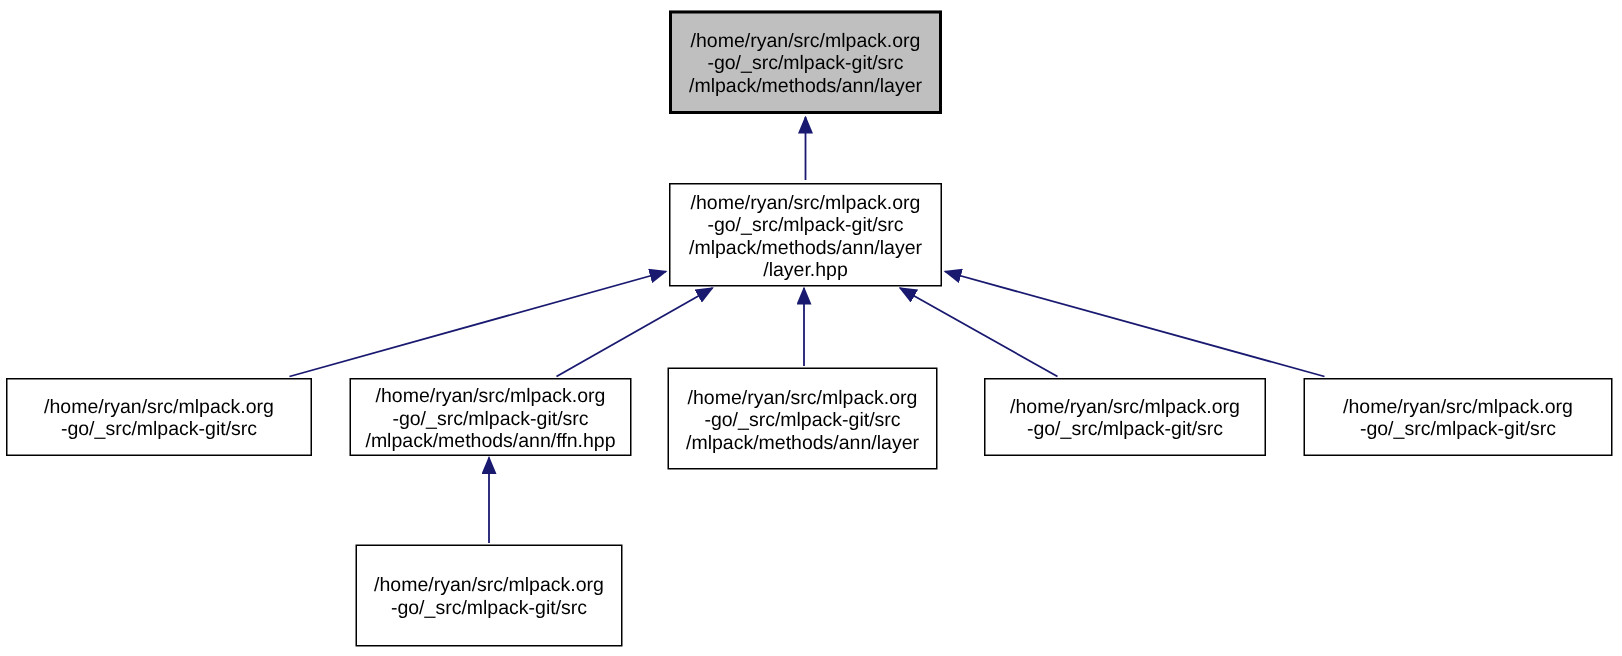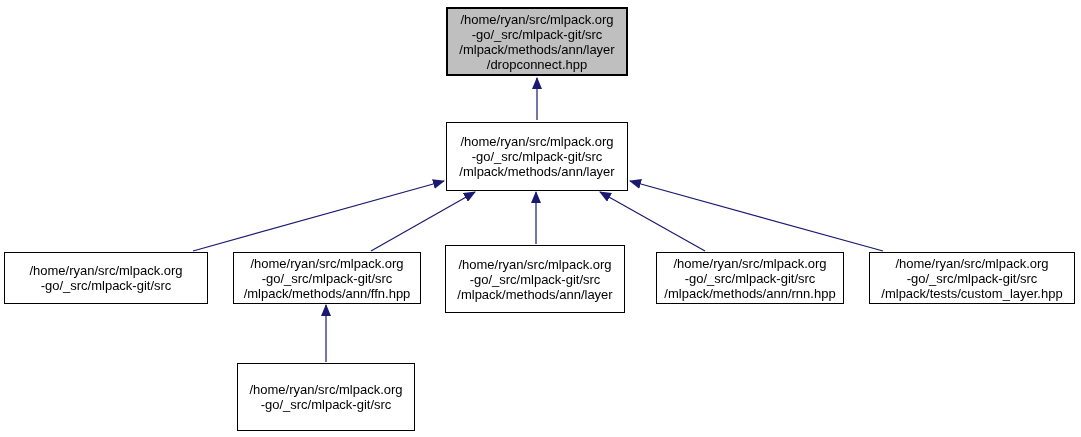--- a/index.html
+++ b/index.html
@@ -71,27 +71,27 @@
     <line x1="536" y1="244" x2="536" y2="192" marker-end="url(#arrowhead)" stroke="#191970"></line>
     <line x1="705" y1="251" x2="600" y2="192" marker-end="url(#arrowhead)" stroke="#191970"></line>
     <line x1="883" y1="251" x2="630" y2="181" marker-end="url(#arrowhead)" stroke="#191970"></line>
     <line x1="326" y1="362" x2="326" y2="305" marker-end="url(#arrowhead)" stroke="#191970"></line>
   </svg>
 
   <div class="node n-dropconnect">
     <div class="line">/home/ryan/src/mlpack.org</div>
     <div class="line">-go/_src/mlpack-git/src</div>
     <div class="line">/mlpack/methods/ann/layer</div>
-    <div class="line">/dropconnect.hpp</div>
   </div>
 
   <div class="node n-layer">
     <div class="line">/home/ryan/src/mlpack.org</div>
     <div class="line">-go/_src/mlpack-git/src</div>
     <div class="line">/mlpack/methods/ann/layer</div>
+    <div class="line">/layer.hpp</div>
   </div>
 
   <div class="node n-brnn">
     <div class="line">/home/ryan/src/mlpack.org</div>
     <div class="line">-go/_src/mlpack-git/src</div>
   </div>
 
   <div class="node n-ffn">
     <div class="line">/home/ryan/src/mlpack.org</div>
     <div class="line">-go/_src/mlpack-git/src</div>
@@ -100,27 +100,25 @@
 
   <div class="node n-layernames">
     <div class="line">/home/ryan/src/mlpack.org</div>
     <div class="line">-go/_src/mlpack-git/src</div>
     <div class="line">/mlpack/methods/ann/layer</div>
   </div>
 
   <div class="node n-rnn">
     <div class="line">/home/ryan/src/mlpack.org</div>
     <div class="line">-go/_src/mlpack-git/src</div>
-    <div class="line">/mlpack/methods/ann/rnn.hpp</div>
   </div>
 
   <div class="node n-custom">
     <div class="line">/home/ryan/src/mlpack.org</div>
     <div class="line">-go/_src/mlpack-git/src</div>
-    <div class="line">/mlpack/tests/custom_layer.hpp</div>
   </div>
 
   <div class="node n-gan">
     <div class="line">/home/ryan/src/mlpack.org</div>
     <div class="line">-go/_src/mlpack-git/src</div>
   </div>
 
 </div>
 
 </body></html>

